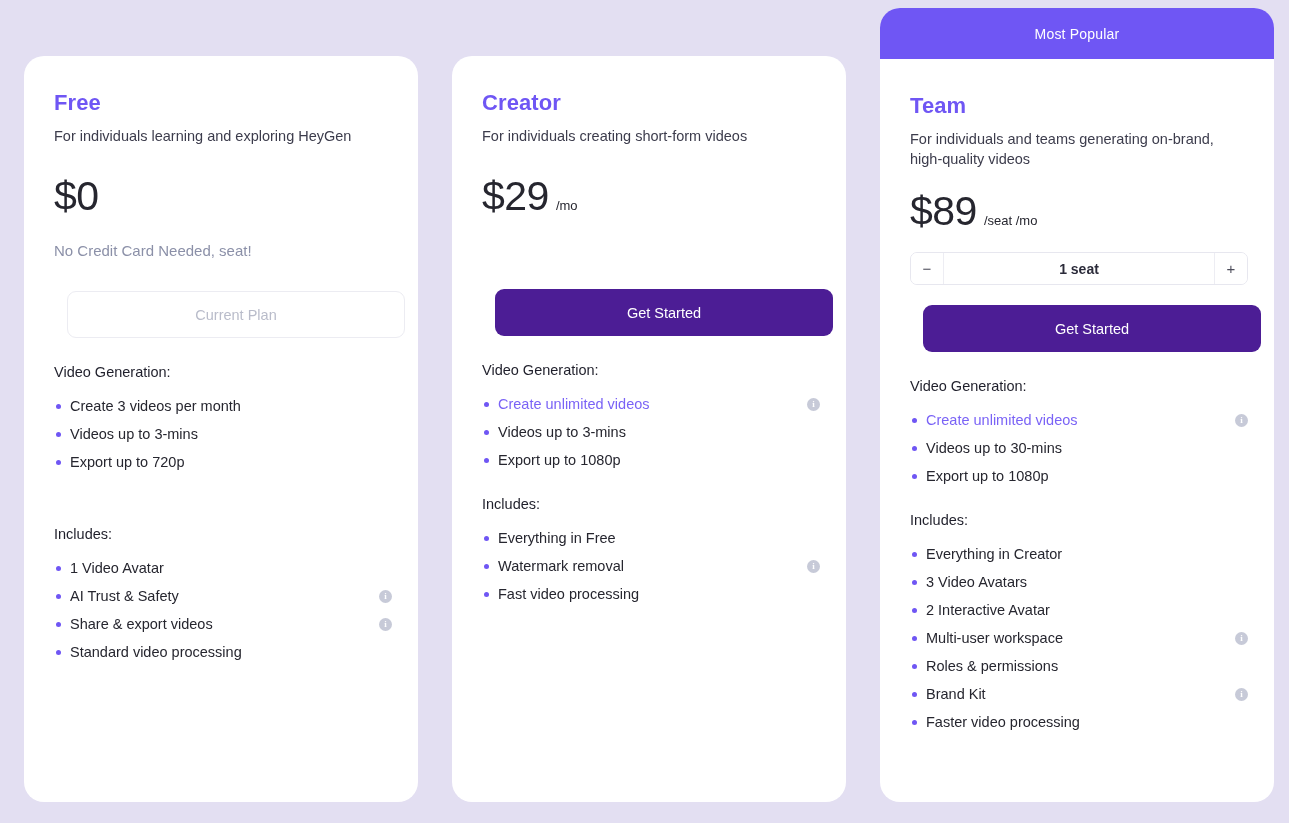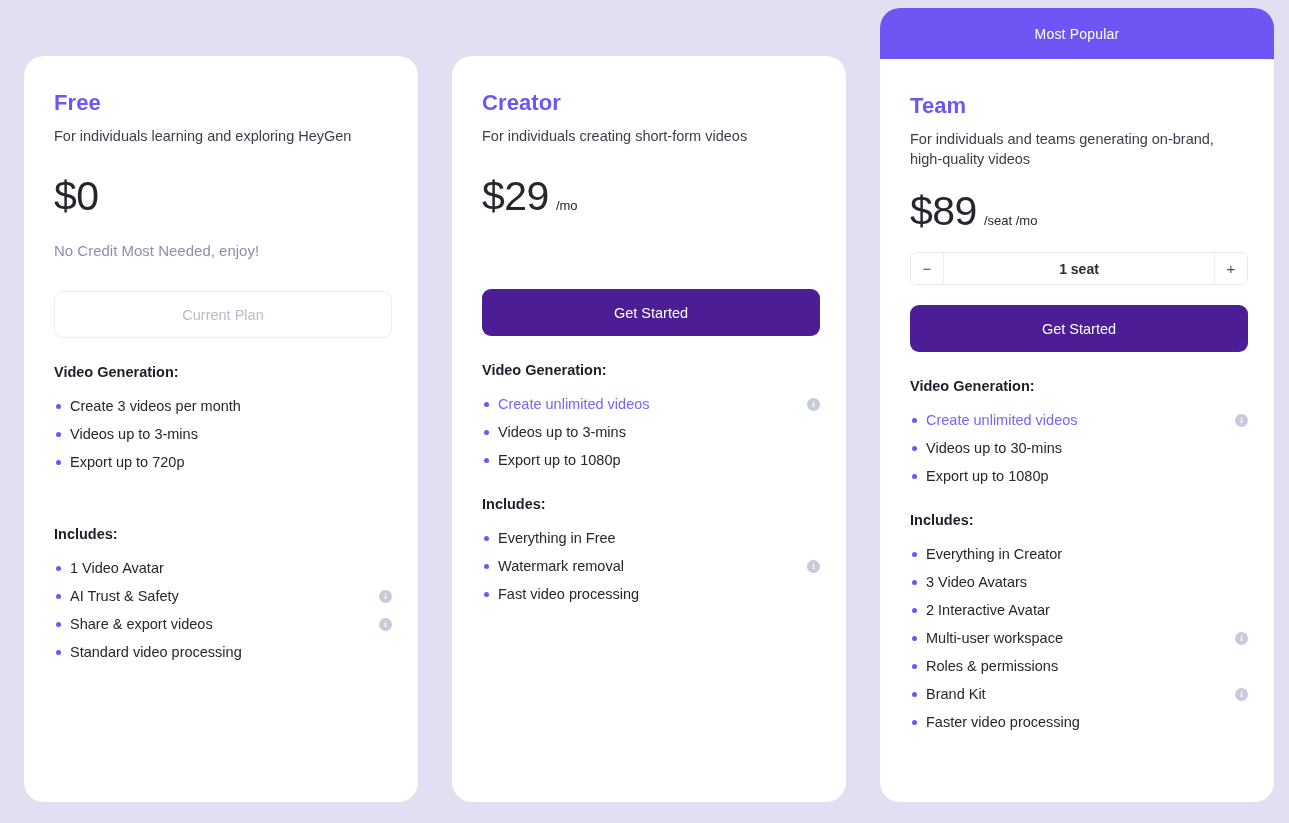--- a/index.html
+++ b/index.html
@@ -139,20 +139,21 @@
     display: flex;
     align-items: center;
     justify-content: center;
     height: 47px;
     border-radius: 9px;
     font-size: 14.5px;
     font-family: inherit;
     width: 100%;
     border: none;
     cursor: pointer;
+    margin-left: 13px;
   }
   .cta-primary {
     background: #4c1d95;
     color: #ffffff;
     margin-top: 20px;
   }
   .cta-current {
     background: #ffffff;
     color: #b9bcca;
     border: 1px solid #ececf2;
@@ -160,21 +161,21 @@
     cursor: default;
   }
   .cta-team { margin-top: 20px; }
 
   
   .features { margin-top: 26px; }
 
   .feature-heading {
     color: #1f1f2b;
     font-size: 14.5px;
-    font-weight: 700;
+    font-weight: 400;
     margin-bottom: 12px;
   }
   .feature-heading.spaced-top { margin-top: 22px; }
   .feature-heading.spaced-top-lg { margin-top: 50px; }
 
   .feature-item {
     position: relative;
     display: flex;
     align-items: center;
     padding-left: 16px;
@@ -223,21 +224,21 @@
   <div class="plan-card card-free">
     <div class="card-body">
       <div class="plan-name">Free</div>
       <div class="plan-tagline">For individuals learning and exploring HeyGen</div>
 
       <div class="price-row price-free">
         <span class="price-amount">$0</span>
         <span class="price-unit"></span>
       </div>
 
-      <div class="price-note">No Credit Most Needed, enjoy!</div>
+      <div class="price-note">No Credit Card Needed, seat!</div>
 
       <button class="cta cta-current">Current Plan</button>
 
       <div class="features">
         <div class="feature-heading">Video Generation:</div>
 
         <div class="feature-item">
           <span class="feature-text">Create 3 videos per month</span>
         </div>
         <div class="feature-item">

